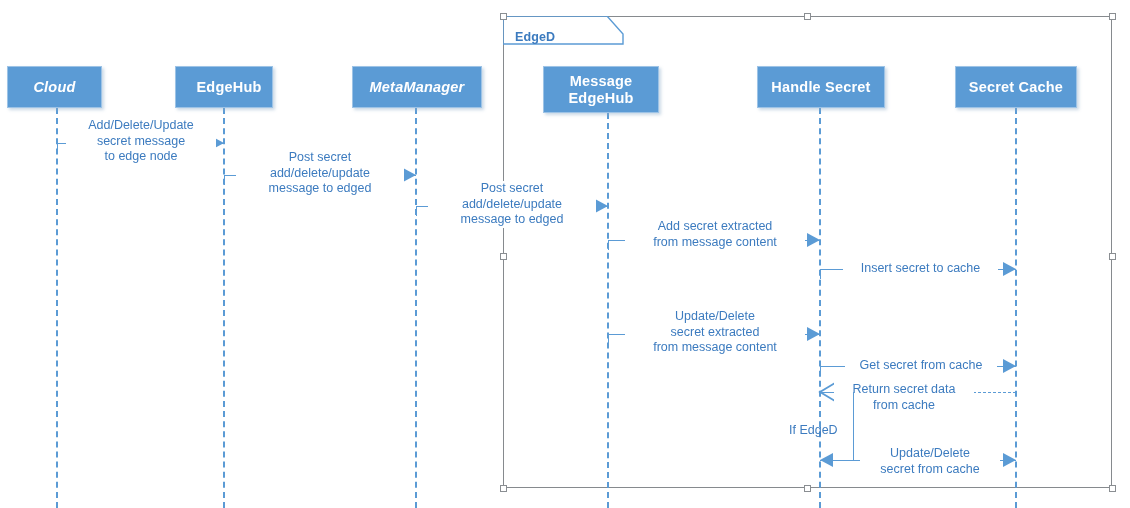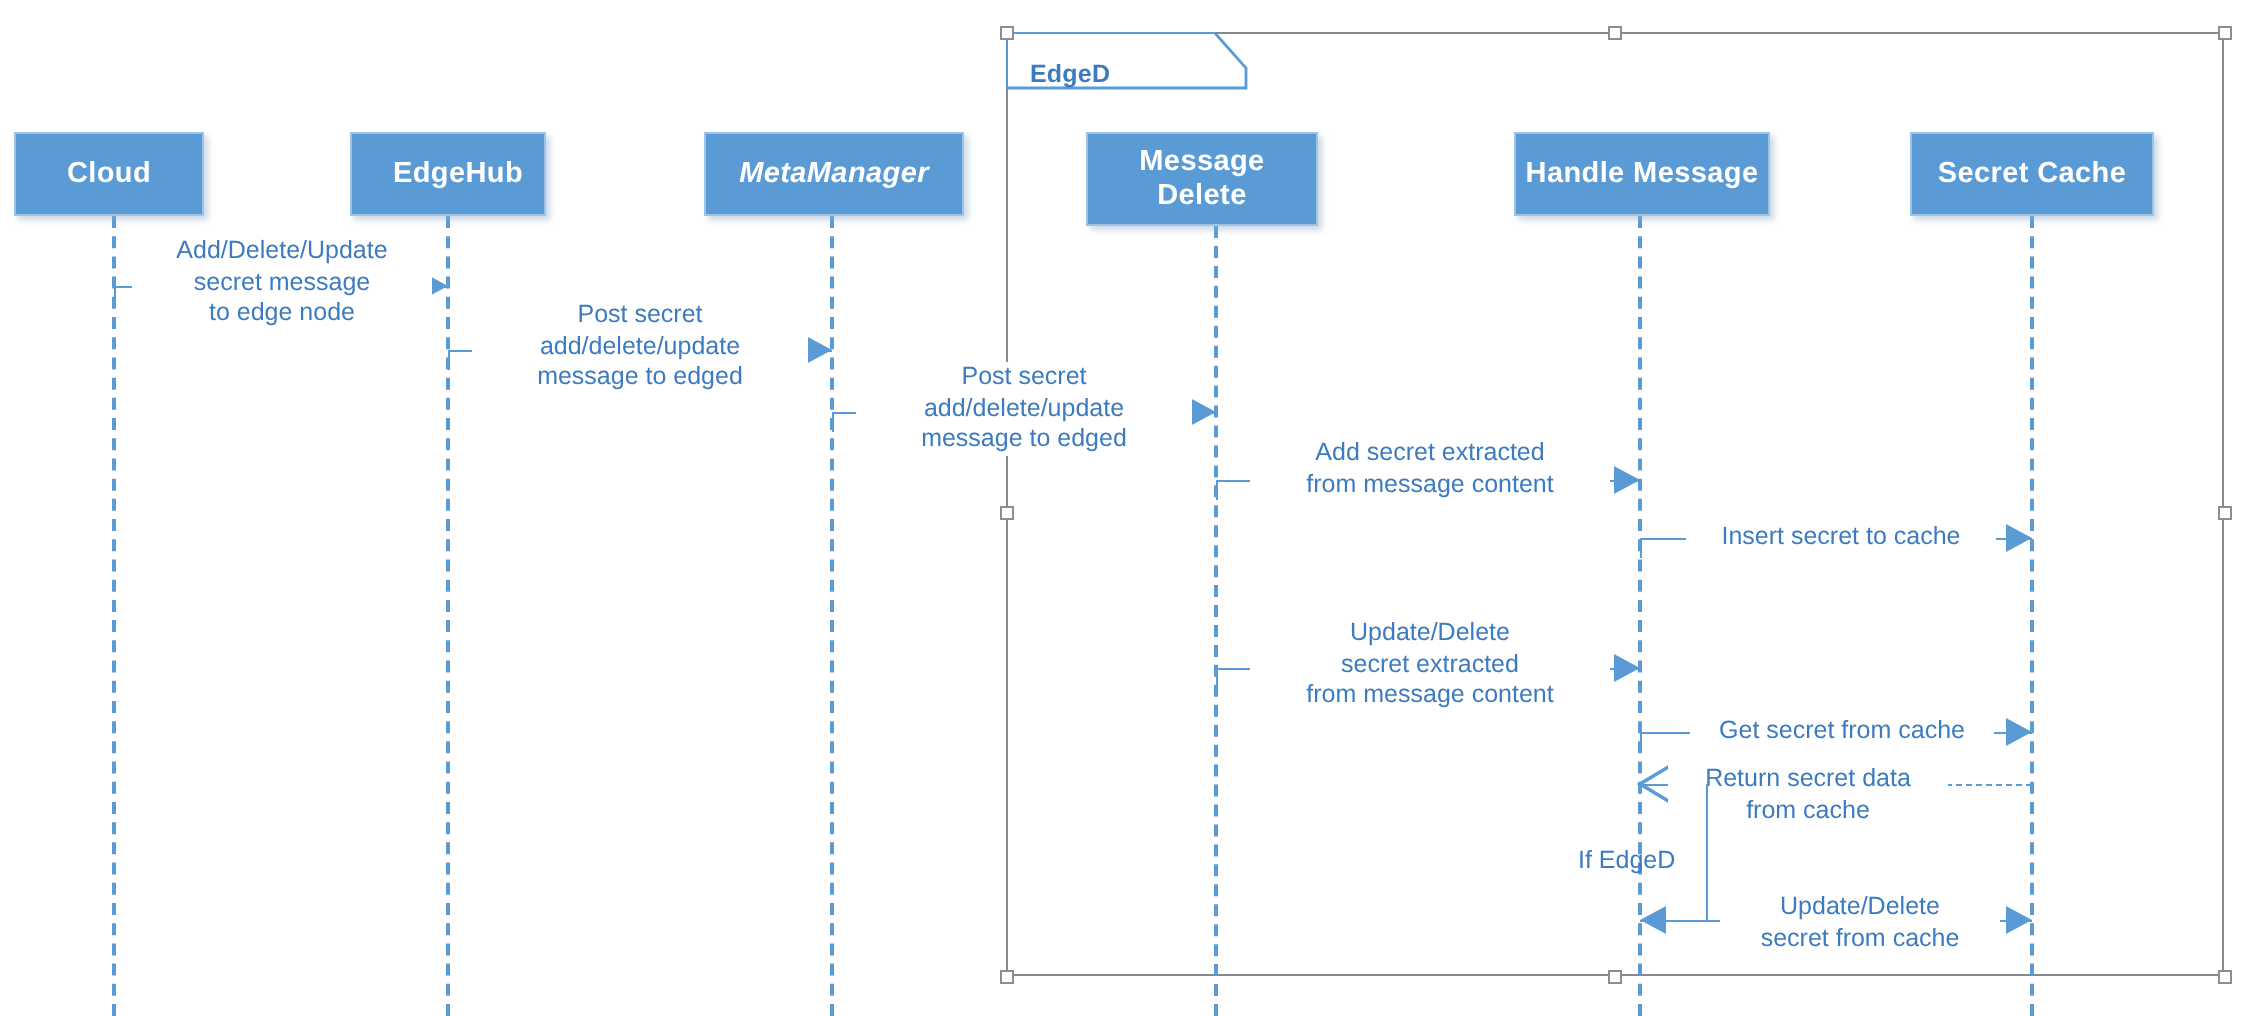--- a/index.html
+++ b/index.html
@@ -155,35 +155,35 @@
     </div>
   <div id="lifelines-layer">
       <div class="lifeline" style="left: 56px; top: 108px; height: 400px;"></div>
       <div class="lifeline" style="left: 223px; top: 108px; height: 400px;"></div>
       <div class="lifeline" style="left: 415px; top: 108px; height: 400px;"></div>
       <div class="lifeline" style="left: 607px; top: 113px; height: 395px;"></div>
       <div class="lifeline" style="left: 819px; top: 108px; height: 400px;"></div>
       <div class="lifeline" style="left: 1015px; top: 108px; height: 400px;"></div>
     </div>
   <div id="actors-layer">
-      <div class="actor-box" style="left: 7px; top: 66px; width: 95px; height: 42px;">
+      <div class="actor-box" style="left: 7px; top: 66px; width: 95px; height: 42px; font-style: italic;">
         <span style="white-space: pre-line;">Cloud</span>
       </div>
       <div class="actor-box" style="left: 175px; top: 66px; width: 98px; height: 42px;">
         <span style="white-space: pre-line; padding-left: 10px;">EdgeHub</span>
       </div>
       <div class="actor-box" style="left: 352px; top: 66px; width: 130px; height: 42px;">
         <span style="white-space: pre-line; font-style: italic;">MetaManager</span>
       </div>
       <div class="actor-box" style="left: 543px; top: 66px; width: 116px; height: 47px;">
         <span style="white-space: pre-line;">Message
-Delete</span>
+EdgeHub</span>
       </div>
       <div class="actor-box" style="left: 757px; top: 66px; width: 128px; height: 42px;">
-        <span style="white-space: pre-line;">Handle Message</span>
+        <span style="white-space: pre-line;">Handle Secret</span>
       </div>
       <div class="actor-box" style="left: 955px; top: 66px; width: 122px; height: 42px;">
         <span style="white-space: pre-line; text-align: right;">Secret Cache</span>
       </div>
     </div>
   <div id="messages-layer">
       <div class="msg-line" style="left: 57px; top: 143px; width: 167px;"></div>
       <div class="msg-stub" style="left: 57px; top: 143px; height: 10px;"></div>
       <div class="arrow-head right" style="top: 136px; left: 211px;"></div>
       <div class="msg-label" style="left: 66px; top: 118px; width: 150px;">Add/Delete/Update

